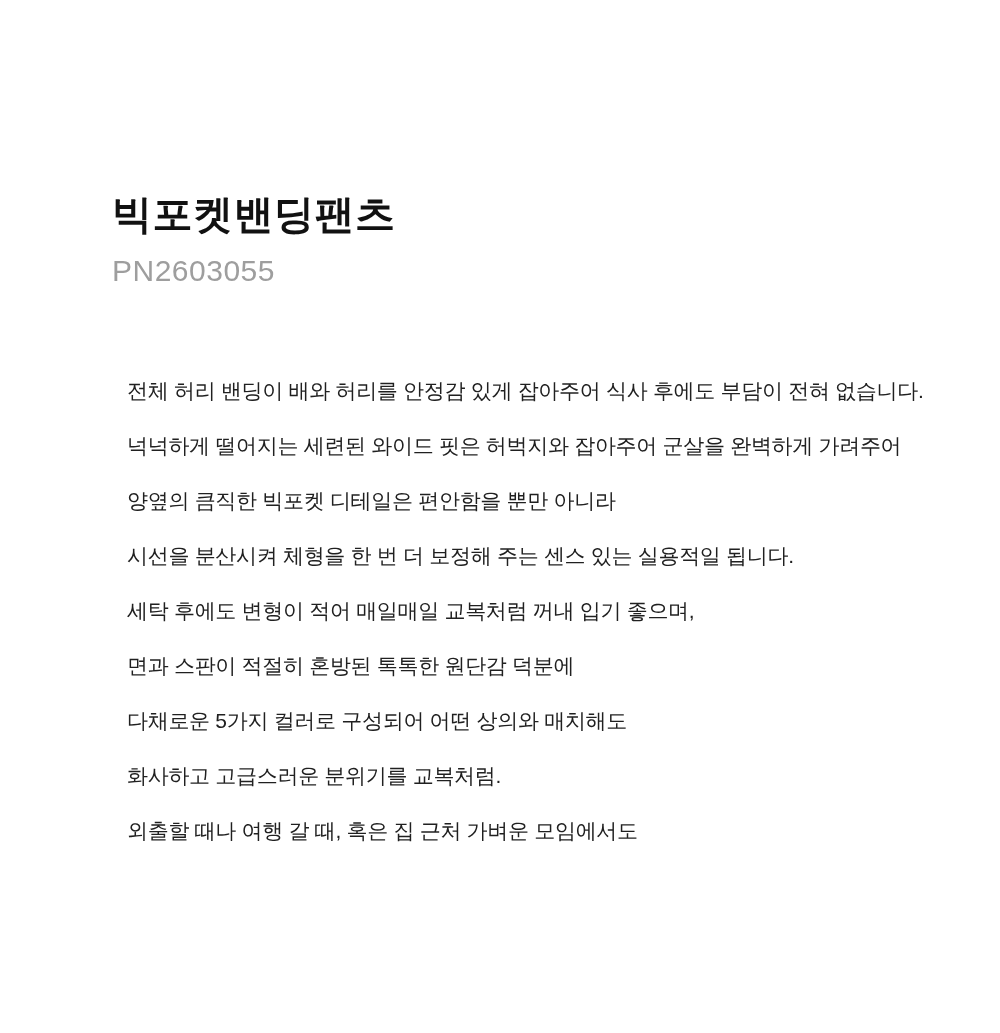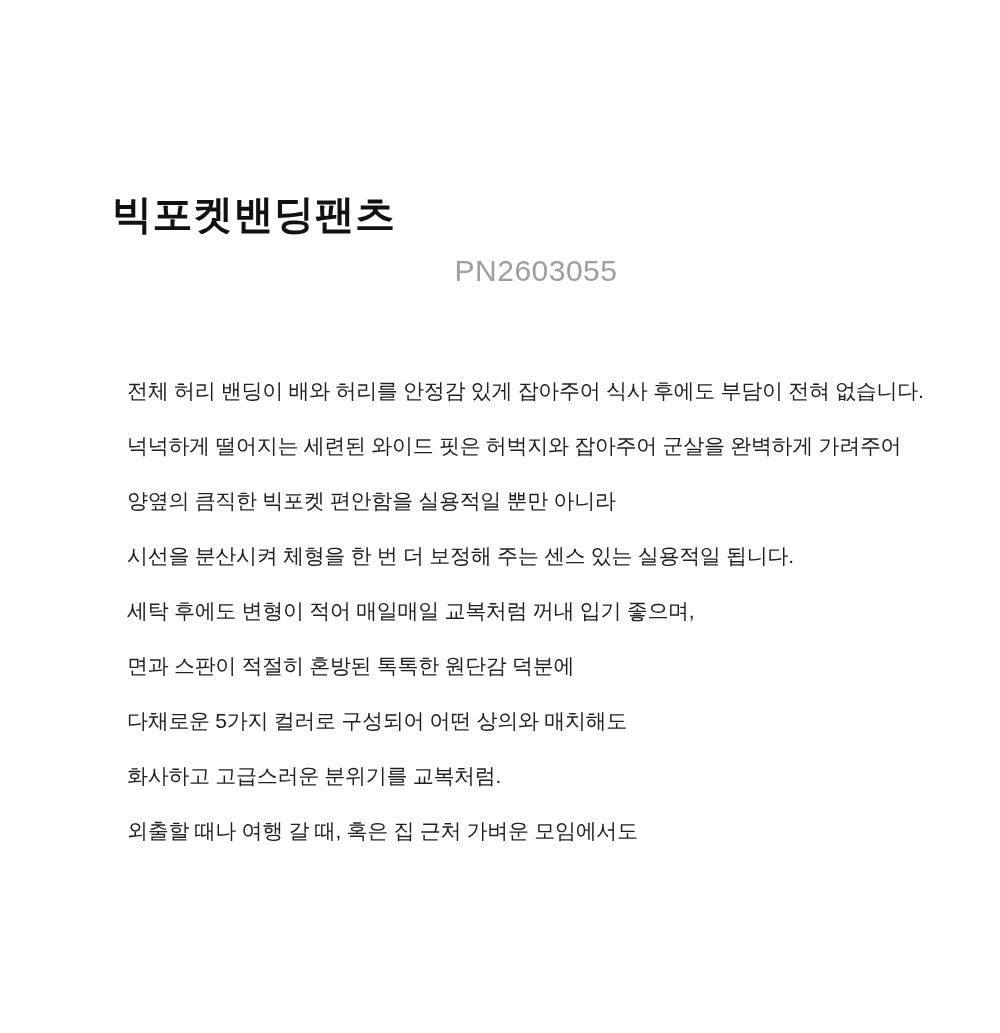--- a/index.html
+++ b/index.html
@@ -28,21 +28,20 @@
     color: #111111;
     letter-spacing: 0.5px;
   }
   .code {
     margin: 15px 0 0 0;
     font-size: 30px;
     line-height: 1.2;
     font-weight: 400;
     color: #9e9e9e;
     letter-spacing: 0.5px;
-    text-align: center;
   }
   .description {
     margin-top: 82px;
   }
   .description p {
     margin: 15px;
     font-size: 21px;
     line-height: 40px;
     font-weight: 400;
     color: #202020;
@@ -55,21 +54,21 @@
 
 <div class="page">
 
   <h1 class="title">빅포켓밴딩팬츠</h1>
 
   <div class="code">PN2603055</div>
 
   <div class="description">
     <p>전체 허리 밴딩이 배와 허리를 안정감 있게 잡아주어 식사 후에도 부담이 전혀 없습니다.</p>
     <p>넉넉하게 떨어지는 세련된 와이드 핏은 허벅지와 잡아주어 군살을 완벽하게 가려주어</p>
-    <p>양옆의 큼직한 빅포켓 편안함을 실용적일 뿐만 아니라</p>
+    <p>양옆의 큼직한 빅포켓 디테일은 편안함을 뿐만 아니라</p>
     <p>시선을 분산시켜 체형을 한 번 더 보정해 주는 센스 있는 실용적일 됩니다.</p>
     <p>세탁 후에도 변형이 적어 매일매일 교복처럼 꺼내 입기 좋으며,</p>
     <p>면과 스판이 적절히 혼방된 톡톡한 원단감 덕분에</p>
     <p>다채로운 5가지 컬러로 구성되어 어떤 상의와 매치해도</p>
     <p>화사하고 고급스러운 분위기를 교복처럼.</p>
     <p>외출할 때나 여행 갈 때, 혹은 집 근처 가벼운 모임에서도</p>
   </div>
 
 </div>
 

